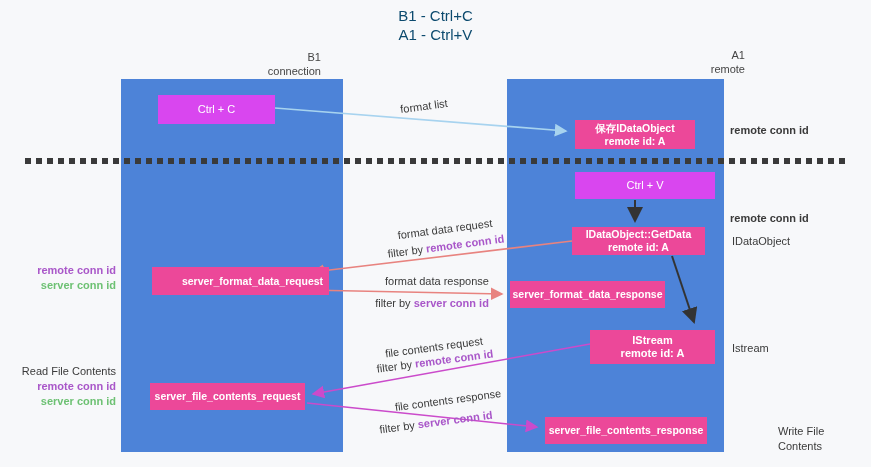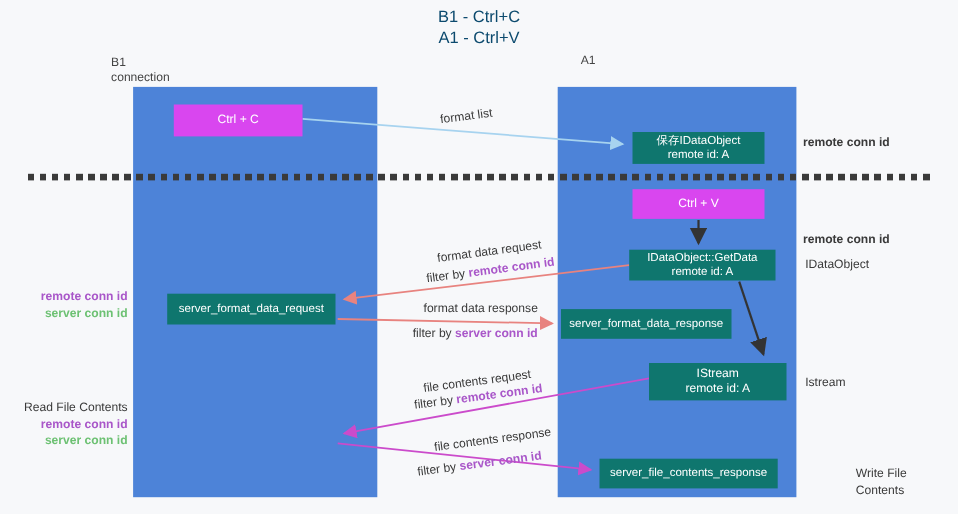--- a/index.html
+++ b/index.html
@@ -1,37 +1,37 @@
 <!DOCTYPE html>
 <html><head>
 <meta charset="utf-8">
 <style>
   html,body{margin:0;padding:0;background:#f7f8fa;}
   .stage{position:relative;width:871px;height:467px;background:#f7f8fa;overflow:hidden;
          font-family:"Liberation Sans", sans-serif;}
   .abs{position:absolute;}
   .title{left:0;top:6px;width:871px;text-align:center;font-size:15px;color:#0c4a6e;line-height:19px;}
-  .colheader{font-size:11px;color:#444;text-align:left;line-height:14px;}
+  .colheader{font-size:11px;color:#444;text-align:right;line-height:14px;}
   .ch-left{left:101px;top:50px;width:220px;}
   .ch-right{left:528px;top:48px;width:217px;}
   .column{background:#4d83d8;}
   .col-left{left:121px;top:79px;width:222px;height:373px;}
   .col-right{left:507px;top:79px;width:217px;height:373px;}
   .dashed{left:25px;top:158px;width:822px;height:6px;
           background:repeating-linear-gradient(90deg,#3a3a3a 0 6px,transparent 6px 11px);}
   .box{display:flex;flex-direction:column;align-items:center;justify-content:center;
        color:#fff;text-align:center;font-size:11px;line-height:13px;}
-  .orange{background:#0f766e;}
+  .orange{background:#ec4899;font-weight:bold;}
   .green{background:#d946ef;}
   .b-ctrlc{left:158px;top:95px;width:117px;height:29px;}
   .b-save{left:575px;top:120px;width:120px;height:29px;font-size:10.5px;}
-  .b-ctrlv{left:575px;top:172px;width:120px;height:27px;}
+  .b-ctrlv{left:575px;top:172px;width:140px;height:27px;}
   .b-getdata{left:572px;top:227px;width:133px;height:28px;font-size:10.5px;}
   .b-istream{left:590px;top:330px;width:125px;height:34px;}
-  .b-sfdreq{left:152px;top:267px;width:153px;height:28px;font-size:10.5px;}
+  .b-sfdreq{left:152px;top:267px;width:153px;height:28px;font-size:10.5px;padding-left:24px;}
   .b-sfdresp{left:510px;top:281px;width:155px;height:27px;font-size:10.5px;}
   .b-sfcreq{left:150px;top:383px;width:155px;height:27px;font-size:10.5px;}
   .b-sfcresp{left:545px;top:417px;width:162px;height:27px;font-size:10.5px;}
   .alabel{width:170px;text-align:center;font-size:11px;color:#3a3a3a;line-height:13px;}
   .rot{transform:rotate(-7.5deg);}
   .kw-purple{color:#a957c9;font-weight:bold;}
   .kw-green{color:#6dc173;font-weight:bold;}
   .sidelabel{font-size:11px;color:#3a3a3a;line-height:15px;}
   .side-right{text-align:left;}
   .side-left{width:110px;text-align:right;}
@@ -47,20 +47,21 @@
     <div>B1 - Ctrl+C</div>
     <div>A1 - Ctrl+V</div>
   </div>
 
   <div class="abs colheader ch-left">
     <div>B1</div>
     <div>connection</div>
   </div>
   <div class="abs colheader ch-right">
     <div>A1</div>
+    <div>remote</div>
   </div>
 
   <div class="abs column col-left"></div>
   <div class="abs column col-right"></div>
 
   <div class="abs dashed"></div>
 
   <svg class="arrows" width="871" height="467" viewBox="0 0 871 467">
     <defs>
       <marker id="mBlue" markerWidth="9" markerHeight="9" refX="7" refY="4" orient="auto">
@@ -102,20 +103,23 @@
   <div class="abs box orange b-istream">
     <span>IStream</span>
     <span>remote id: A</span>
   </div>
   <div class="abs box orange b-sfdreq">
     <span>server_format_data_request</span>
   </div>
   <div class="abs box orange b-sfdresp">
     <span>server_format_data_response</span>
   </div>
+  <div class="abs box orange b-sfcreq">
+    <span>server_file_contents_request</span>
+  </div>
   <div class="abs box orange b-sfcresp">
     <span>server_file_contents_response</span>
   </div>
 
   <div class="abs alabel rot" style="left:339px;top:100px;">format list</div>
   <div class="abs alabel rot" style="left:360px;top:223px;">format data request</div>
   <div class="abs alabel rot" style="left:361px;top:240px;">
     <span>filter by </span><span class="kw-purple">remote conn id</span>
   </div>
   <div class="abs alabel" style="left:352px;top:275px;">format data response</div>

